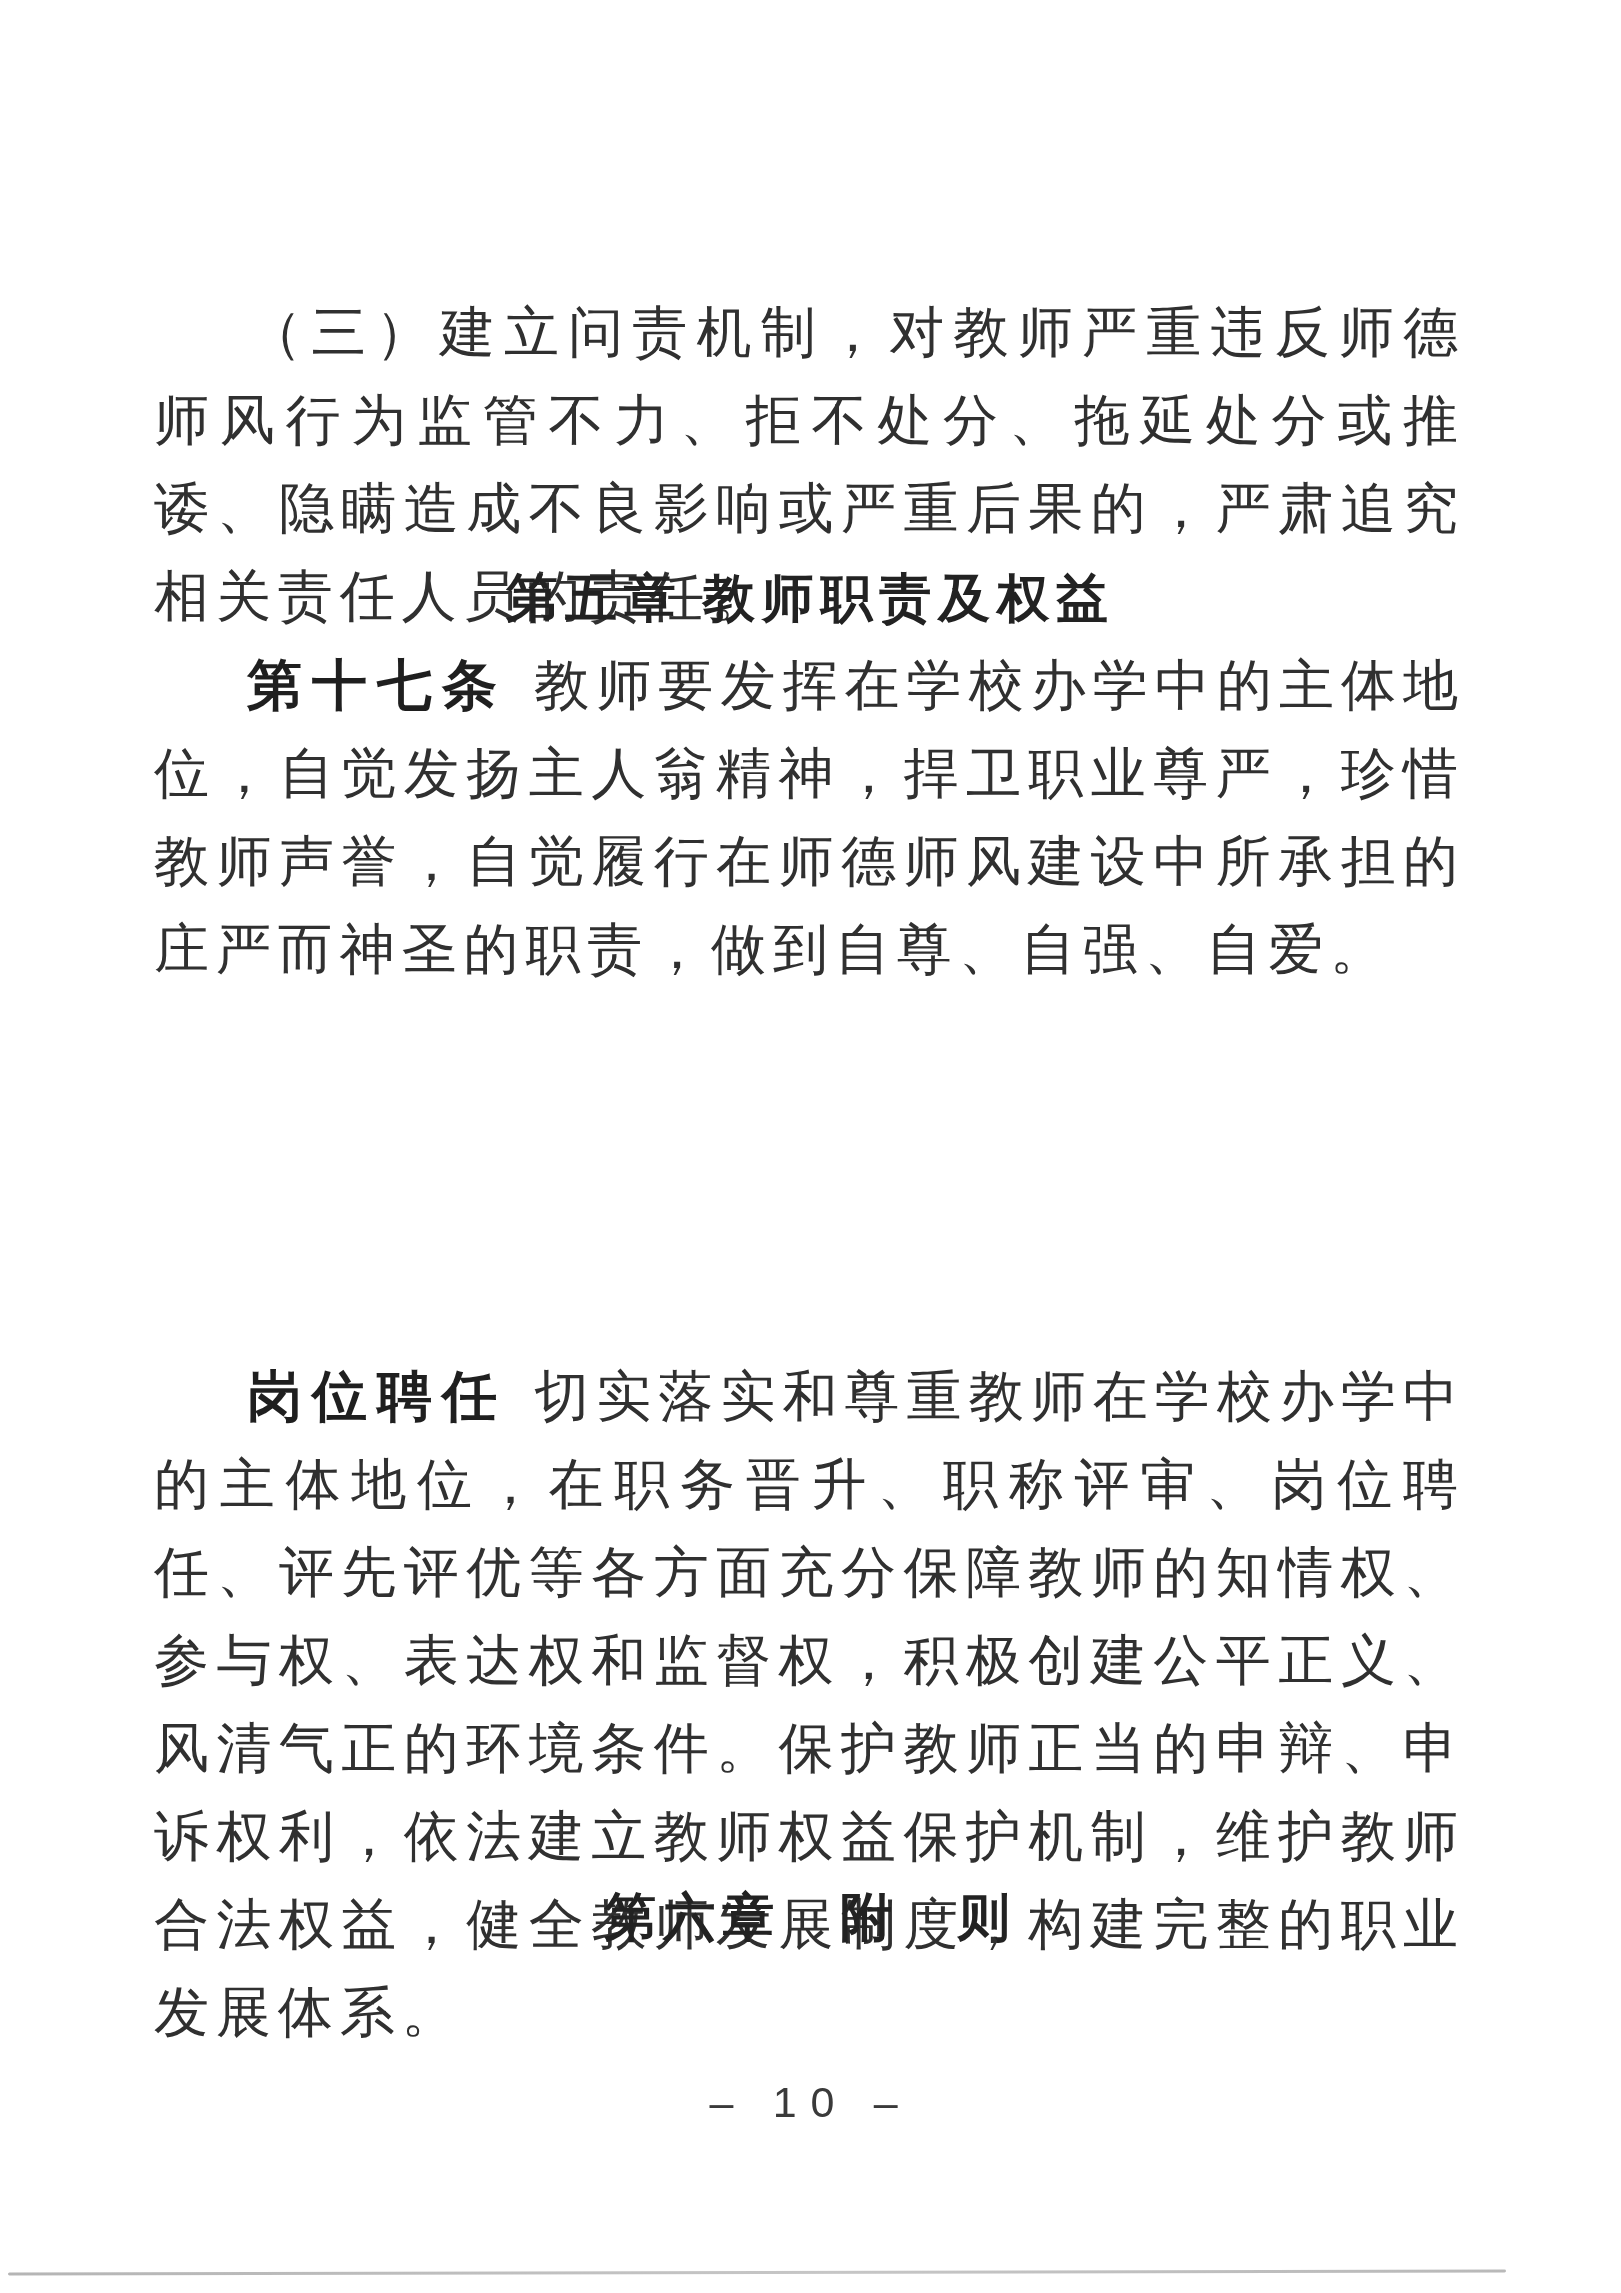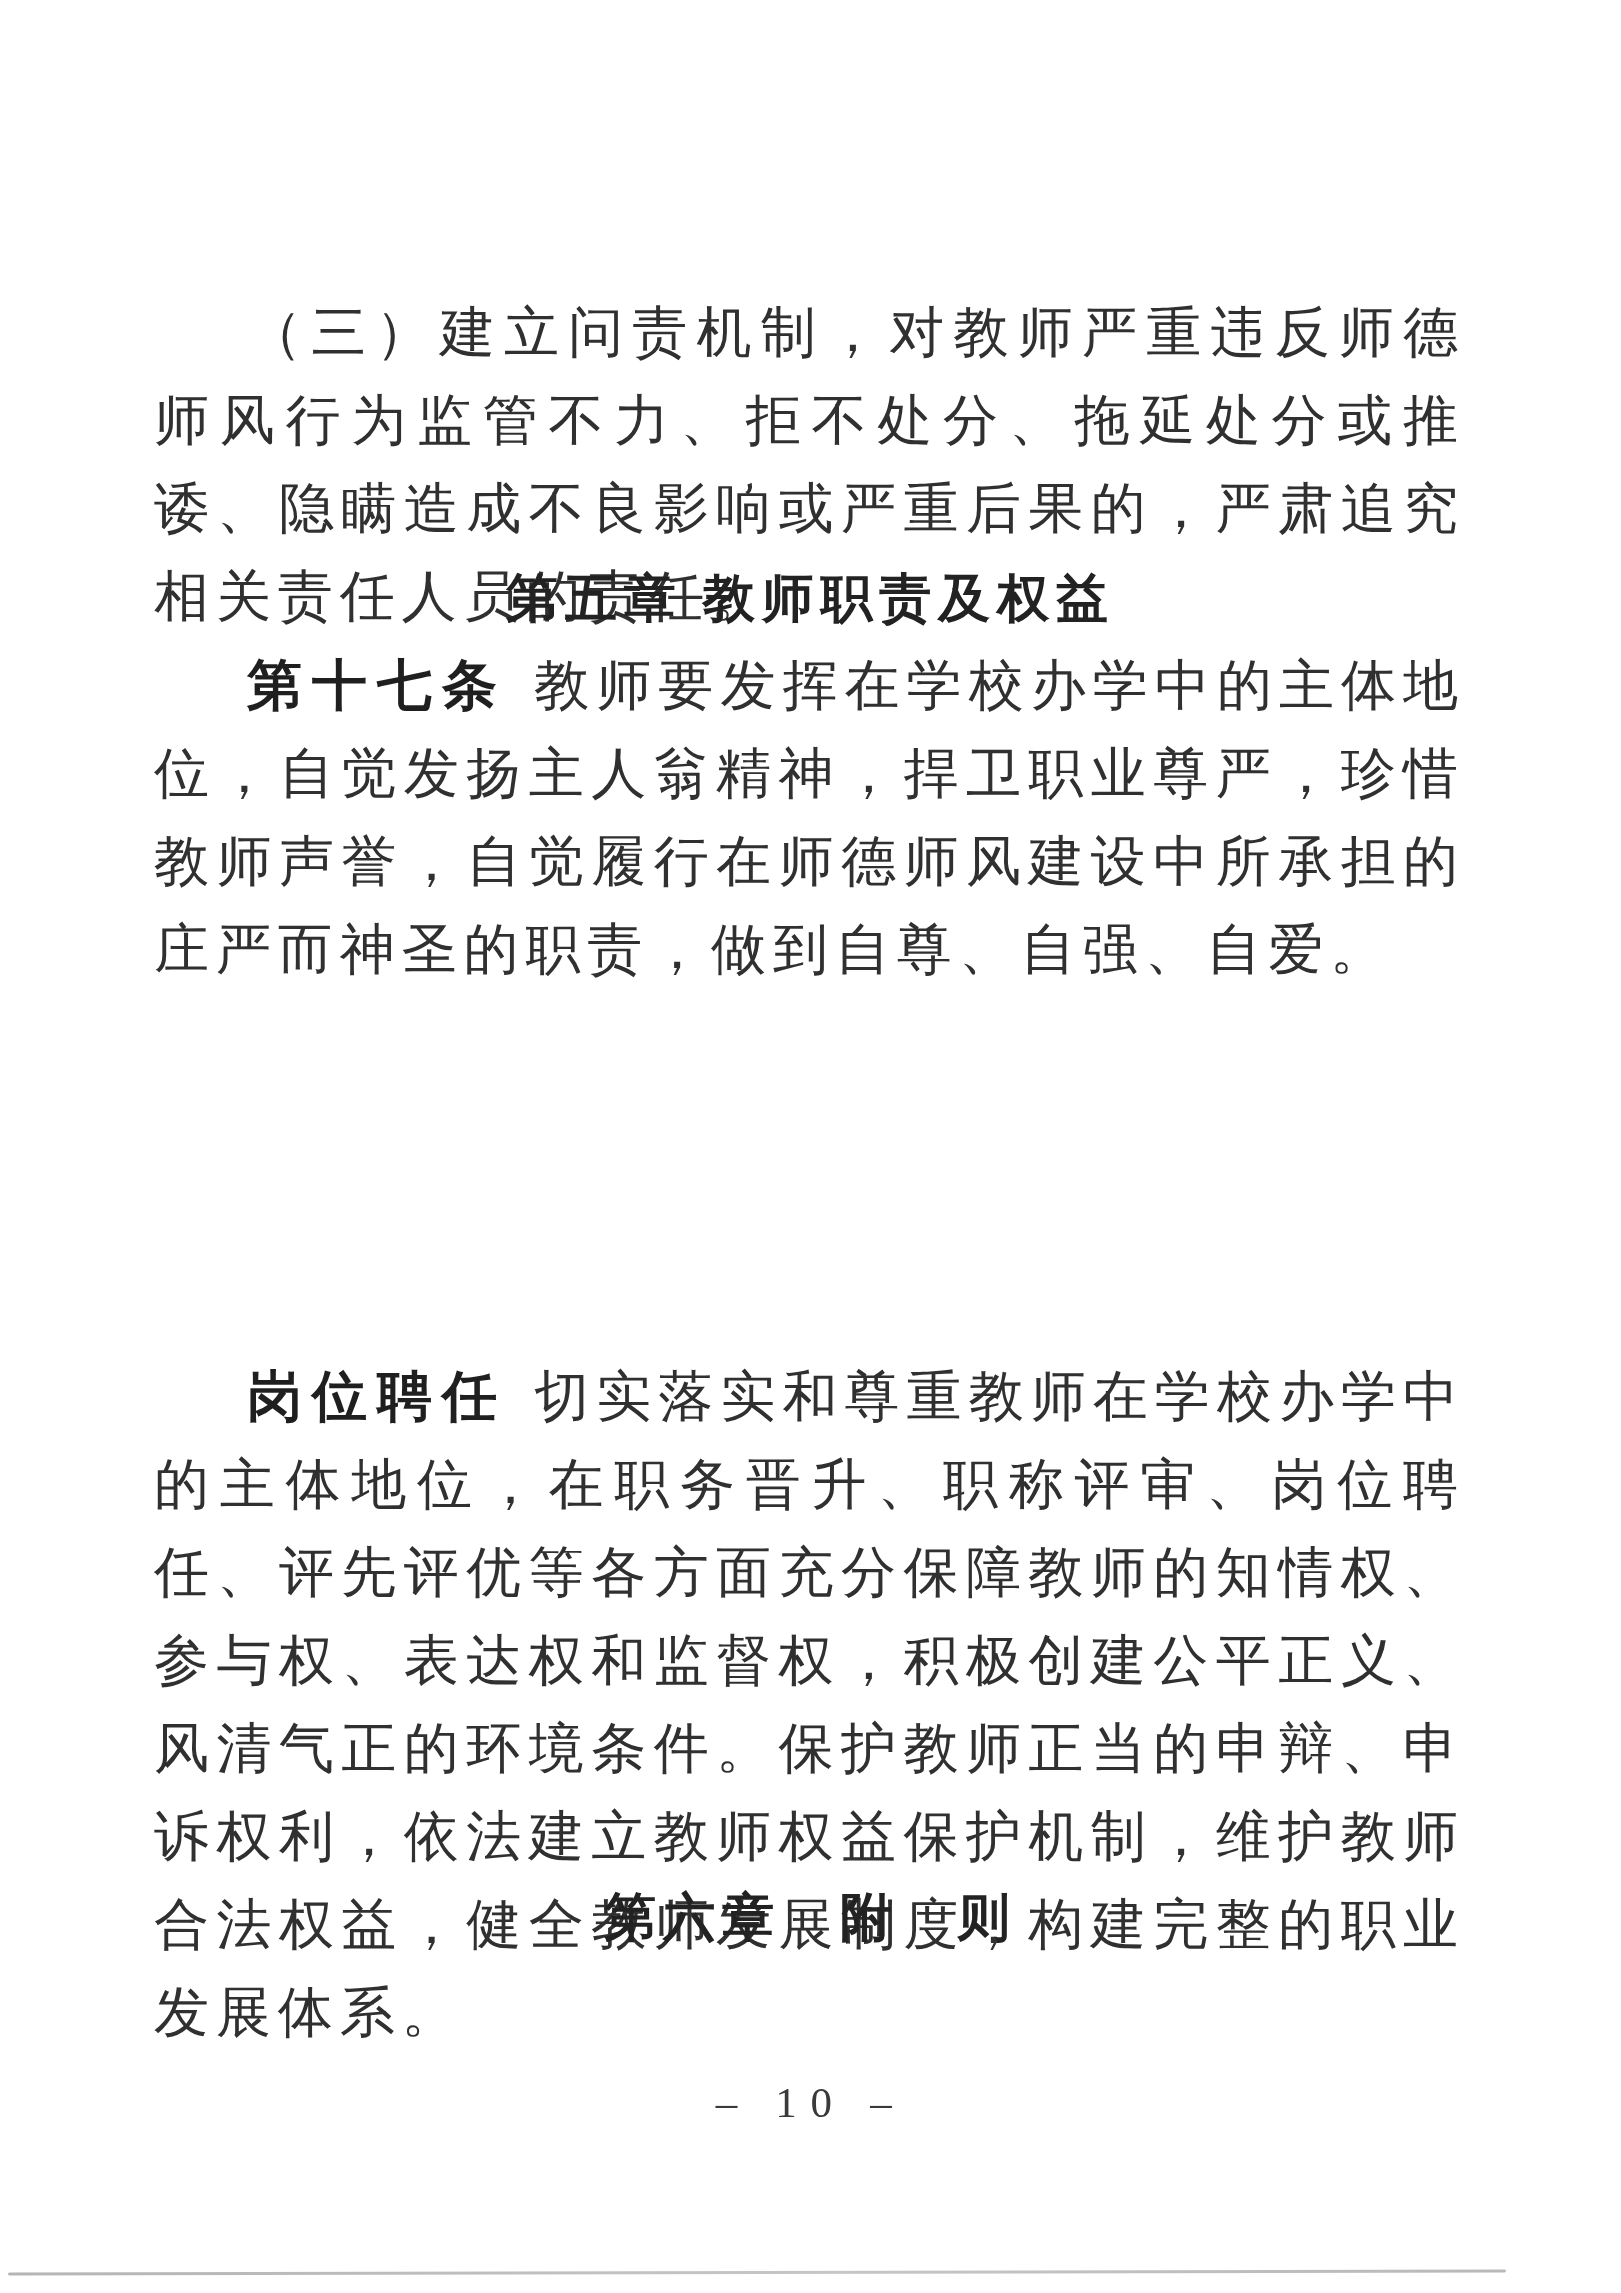--- a/index.html
+++ b/index.html
@@ -54,21 +54,21 @@
   .page-number {
     position: absolute;
     left: 0;
     width: 1621px;
     margin: 0;
     text-align: center;
     font-size: 43px;
     line-height: 65px;
     letter-spacing: 13.7px;
     color: #3a3a3a;
-    font-family: Liberation Serif, serif;
+    font-family: Liberation Sans, sans-serif;
   }
   .scan-edge-line {
     position: absolute;
     left: 7.8px;
     top: 2271px;
     width: 1498px;
     height: 2.9px;
     background: linear-gradient(to right, #b5b5b5, #c6c6c6 55%, #b9b9b9);
     transform: rotate(-0.12deg);
     border-radius: 2px;

